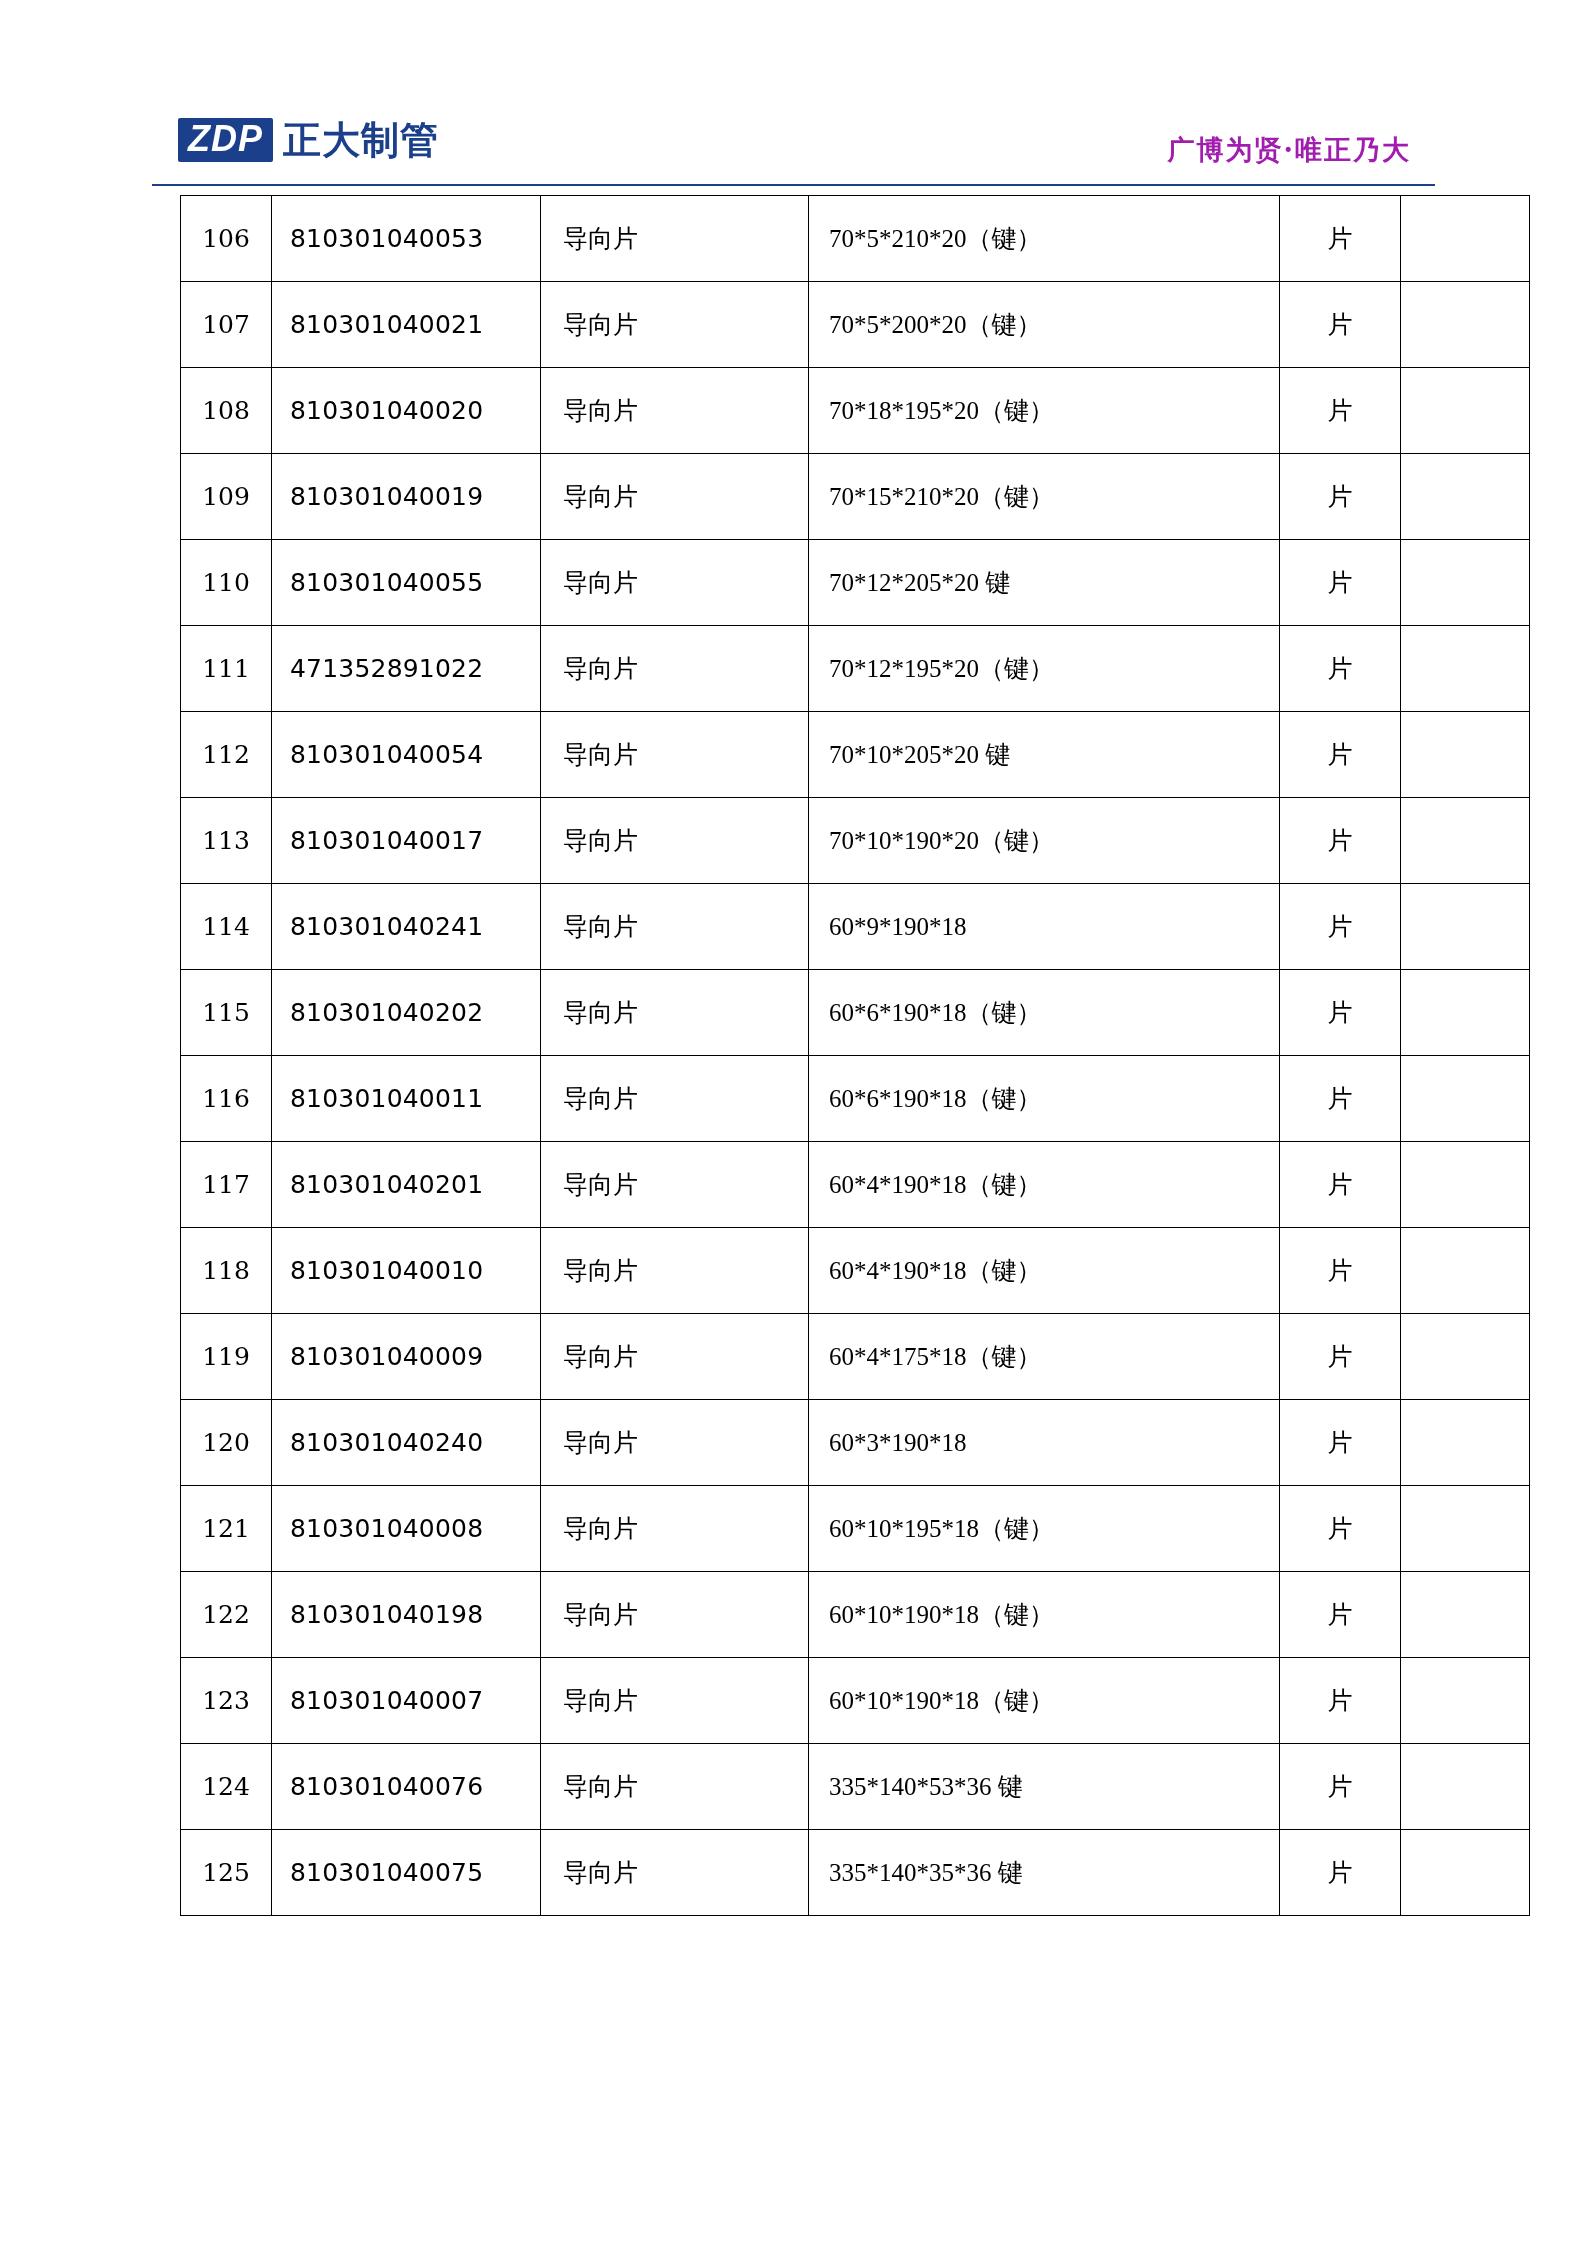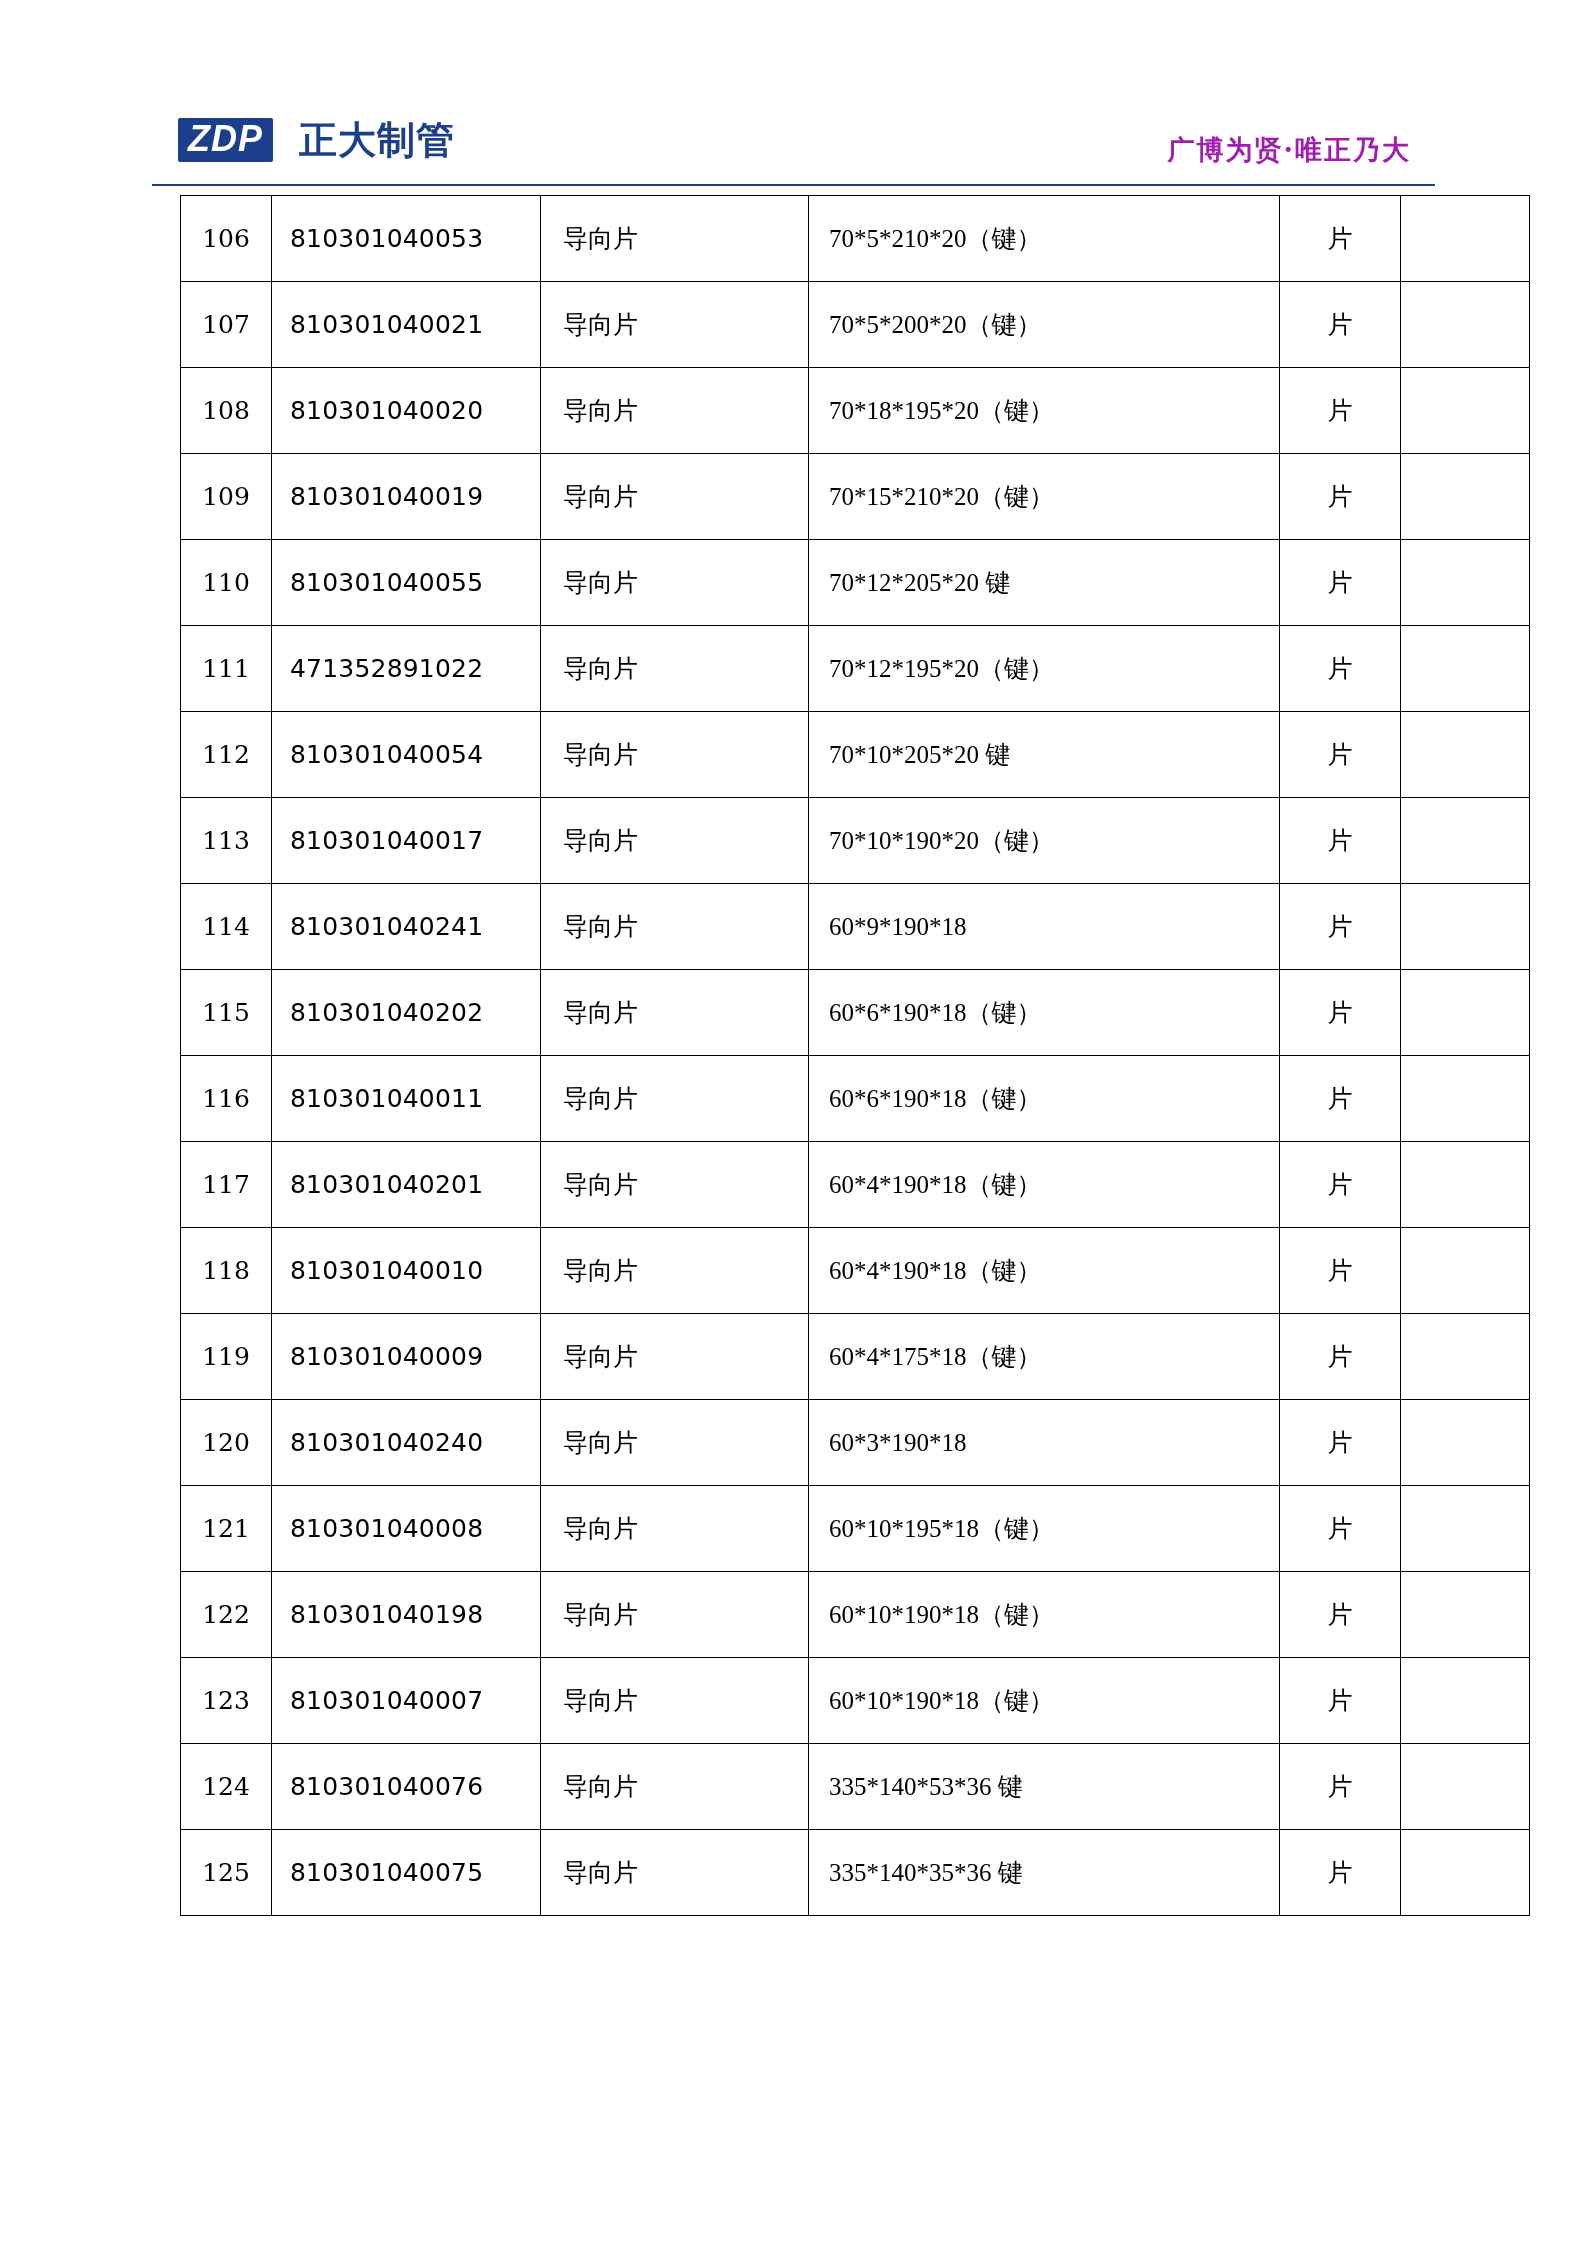--- a/index.html
+++ b/index.html
@@ -43,21 +43,21 @@
     font-family: "Liberation Sans", sans-serif;
     font-weight: bold;
     font-style: italic;
     font-size: 36px;
     letter-spacing: 1px;
     padding: 3px 10px 5px 10px;
     line-height: 1;
     border-radius: 2px;
   }
   .logo-text {
-    margin-left: 26px;
+    margin-left: 10px;
     font-family: Liberation Serif, serif;
     font-weight: bold;
     font-size: 38px;
     color: #1b3f8b;
     line-height: 1;
     letter-spacing: 1px;
   }
   .slogan {
     position: absolute;
     right: 176px;

